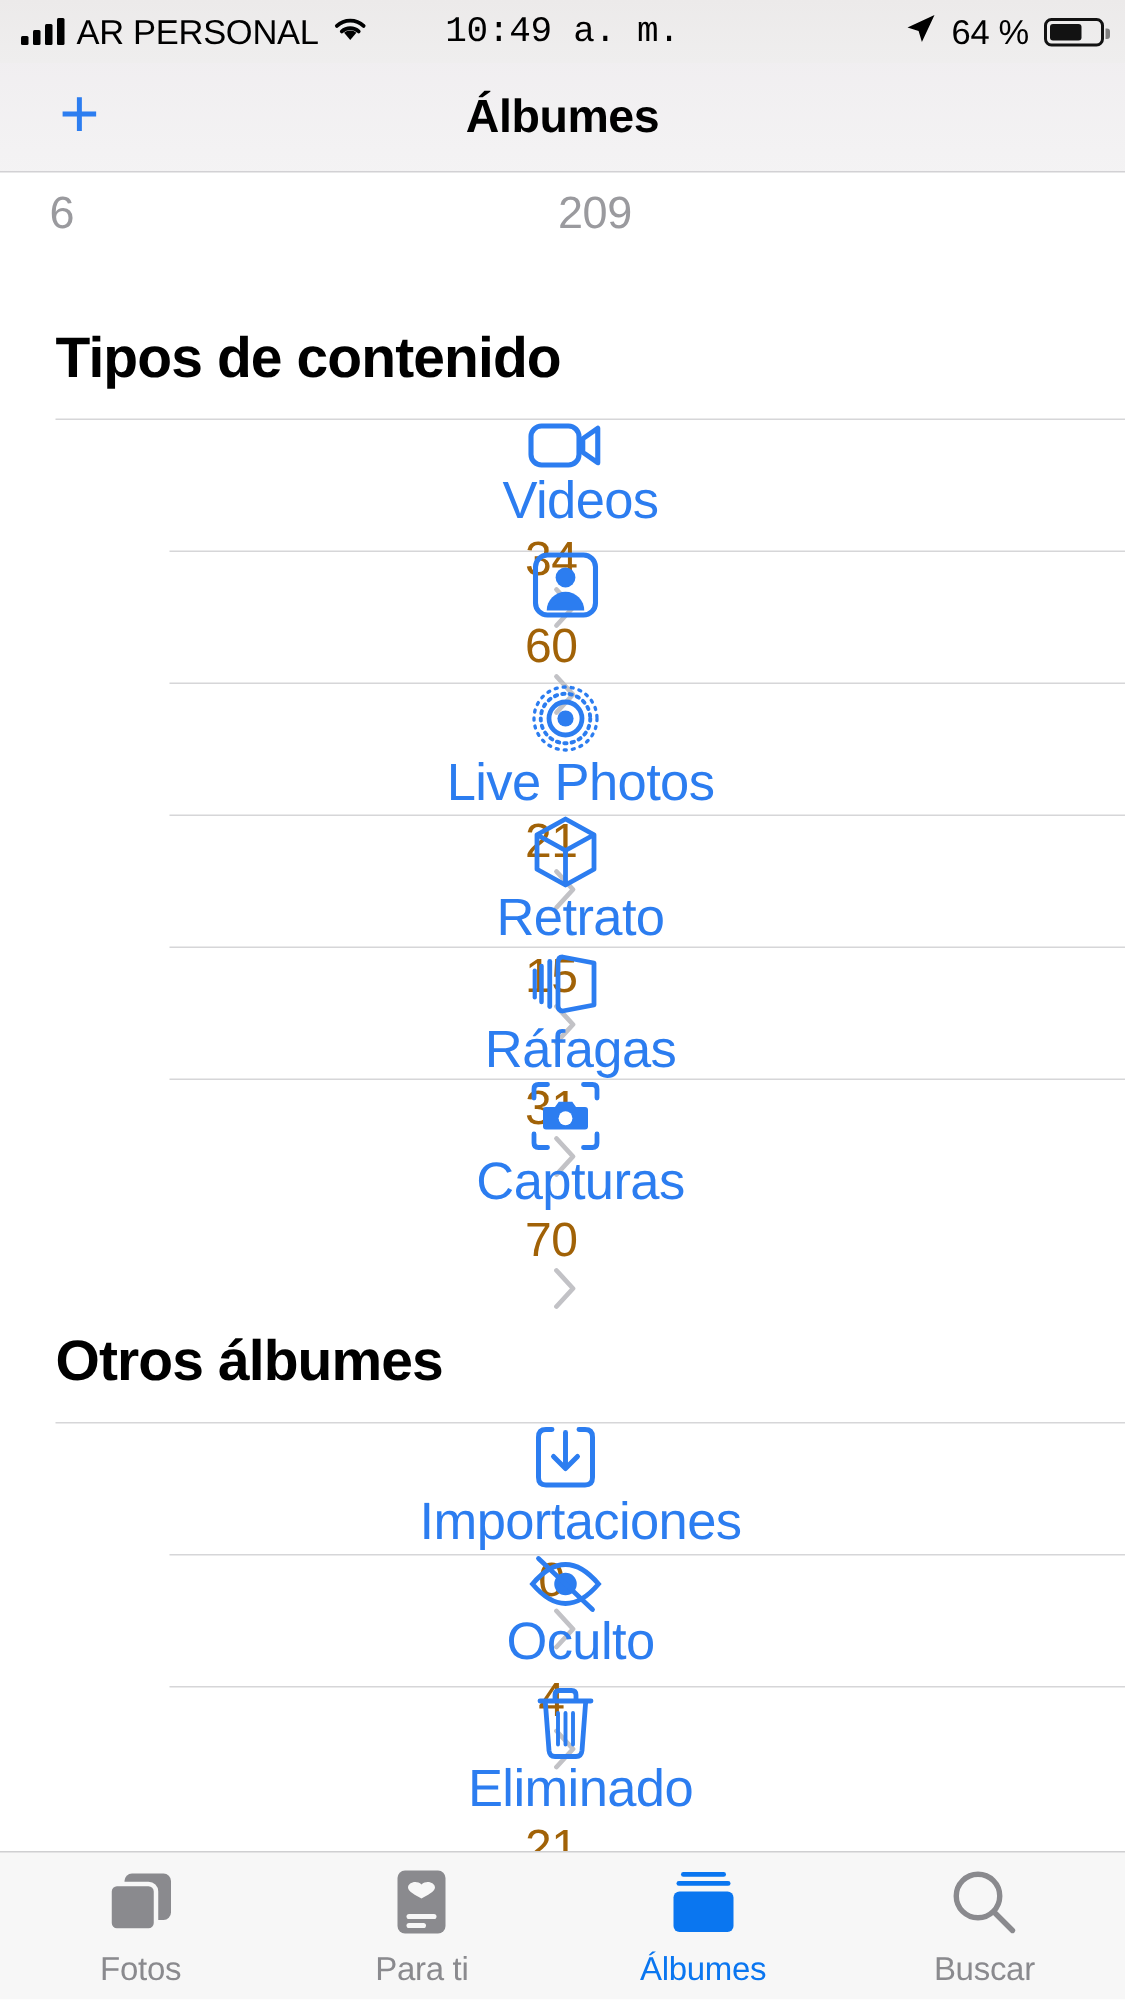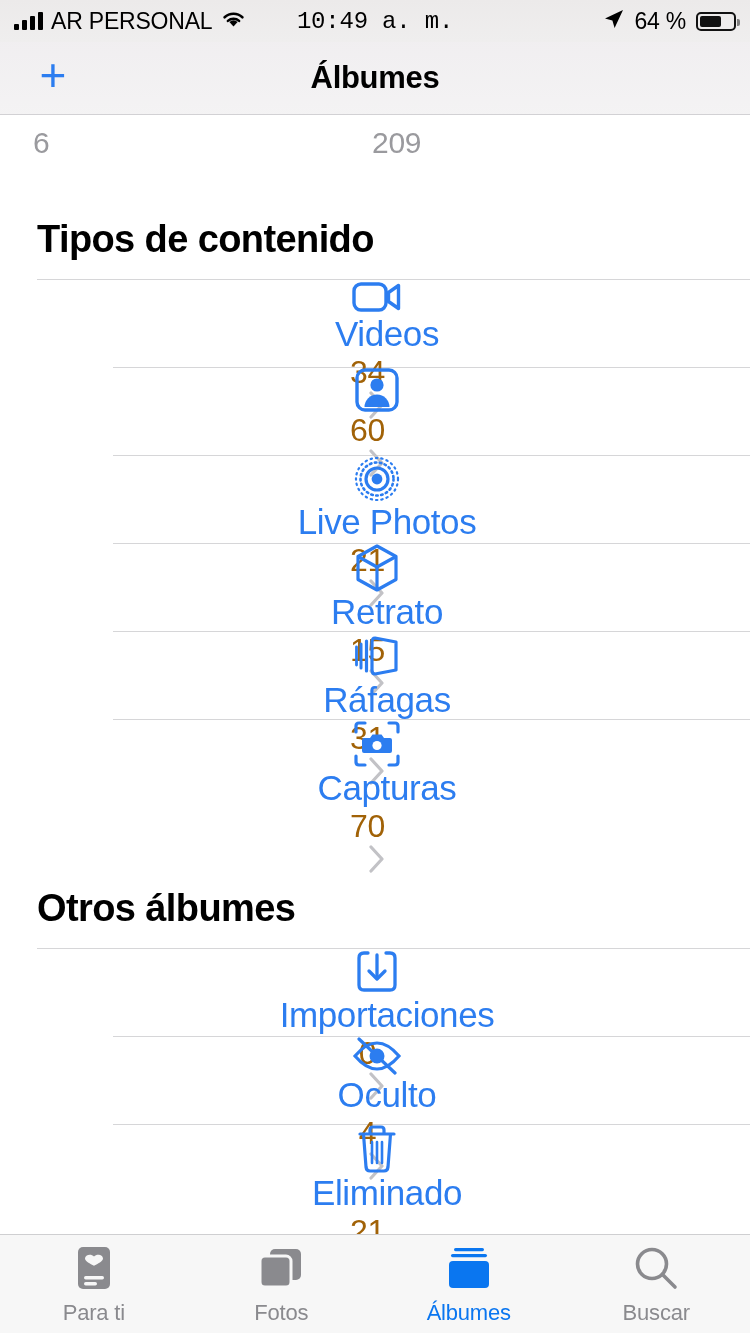--- a/index.html
+++ b/index.html
@@ -317,38 +317,38 @@
         </span>
       </div>
     </div>
 
   </div>
 
   <div class="tabbar">
 
     <div class="tab">
       <span class="tab-icon">
+        <svg width="50" height="44" viewBox="0 0 50 44">
+          <rect x="14" y="3" width="31" height="31" rx="5" fill="#8a8a8e"></rect>
+          <rect x="4" y="10" width="31" height="31" rx="5" fill="#8a8a8e" stroke="#f7f7f7" stroke-width="3"></rect>
+        </svg>
+      </span>
+      <span class="tab-label">Fotos</span>
+    </div>
+
+    <div class="tab">
+      <span class="tab-icon">
         <svg width="42" height="46" viewBox="0 0 42 46">
           <rect x="5" y="2" width="32" height="42" rx="5" fill="#8a8a8e"></rect>
           <path d="M21 17 c-3.4-4.2-9-1.6-9 2.6 0 3.6 5.2 6.6 9 9.4 3.8-2.8 9-5.8 9-9.4 0-4.2-5.6-6.8-9-2.6 Z" fill="#f7f7f7" transform="translate(0,-5) scale(1,0.78) translate(0,4)"></path>
           <rect x="11" y="31" width="20" height="3.4" rx="1.7" fill="#f7f7f7"></rect>
           <rect x="11" y="37" width="13" height="3.4" rx="1.7" fill="#f7f7f7"></rect>
         </svg>
       </span>
       <span class="tab-label">Para ti</span>
-    </div>
-
-    <div class="tab">
-      <span class="tab-icon">
-        <svg width="50" height="44" viewBox="0 0 50 44">
-          <rect x="14" y="3" width="31" height="31" rx="5" fill="#8a8a8e"></rect>
-          <rect x="4" y="10" width="31" height="31" rx="5" fill="#8a8a8e" stroke="#f7f7f7" stroke-width="3"></rect>
-        </svg>
-      </span>
-      <span class="tab-label">Fotos</span>
     </div>
 
     <div class="tab active">
       <span class="tab-icon">
         <svg width="48" height="46" viewBox="0 0 48 46">
           <rect x="9" y="3" width="30" height="3.2" rx="1.6" fill="#0a76f0"></rect>
           <rect x="6" y="9" width="36" height="3.2" rx="1.6" fill="#0a76f0"></rect>
           <rect x="4" y="16" width="40" height="27" rx="4" fill="#0a76f0"></rect>
         </svg>
       </span>

